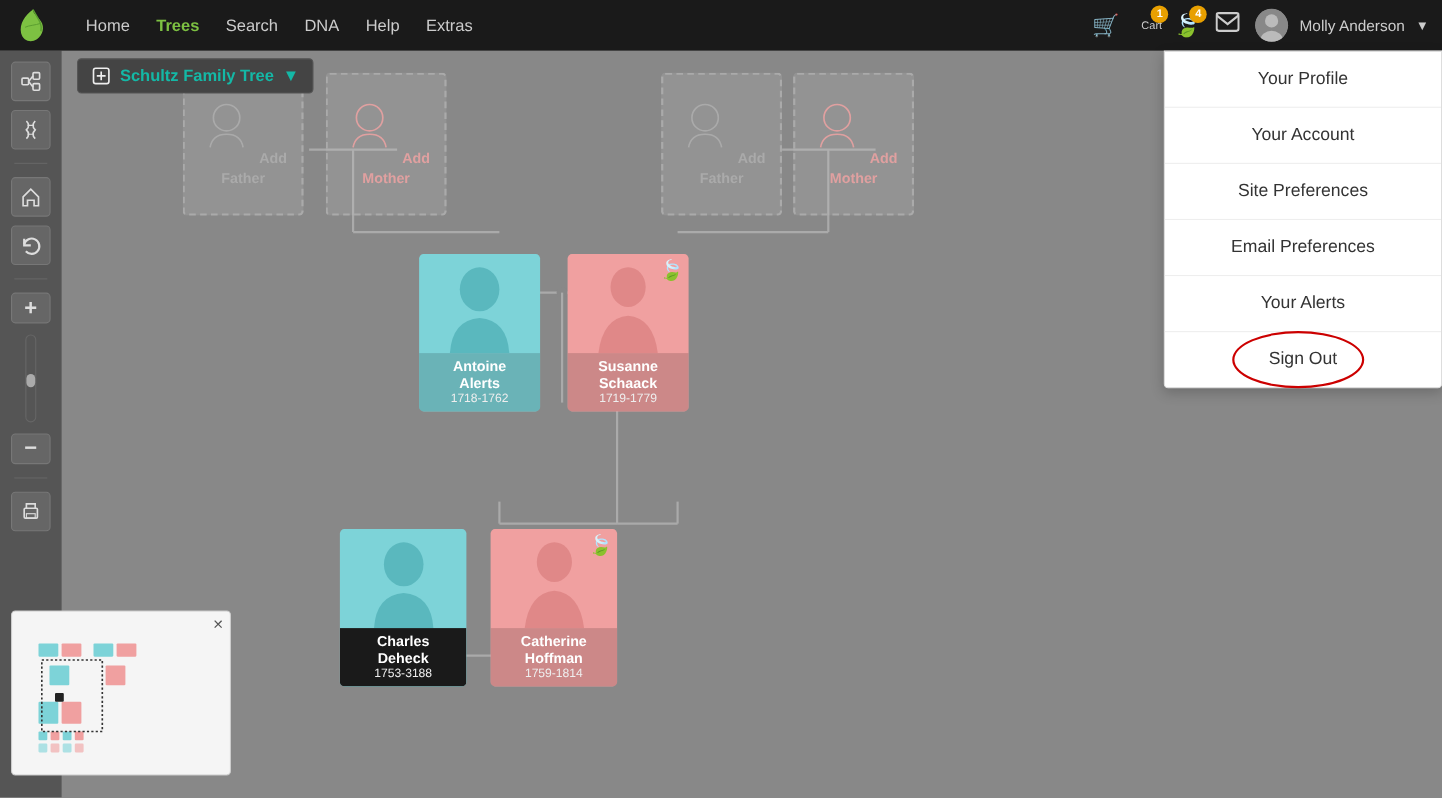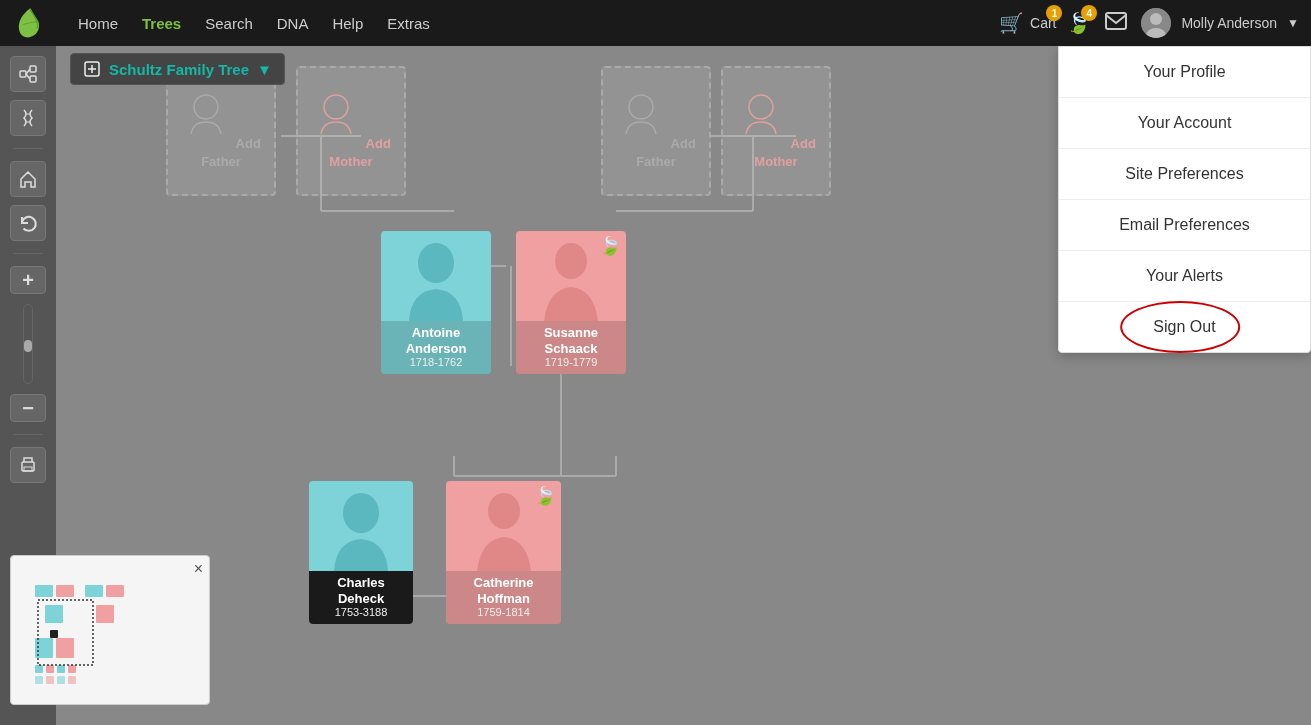--- a/index.html
+++ b/index.html
@@ -350,21 +350,21 @@
     <a class="nav-link">Search</a>
     <a class="nav-link">DNA</a>
     <a class="nav-link">Help</a>
     <a class="nav-link">Extras</a>
   </div>
   <div class="nav-right">
 
     <div class="nav-cart-wrap">
       <span class="nav-badge">1</span>
       <span style="color:#ccc;font-size:20px;">🛒</span>
-      <span style="color:#ccc;font-size:14px;margin-left:6px;">Cart</span>
+      <span style="color:#ccc;font-size:10px;margin-left:20px;">Cart</span>
     </div>
 
     <div class="nav-cart-wrap">
       <span class="nav-badge">4</span>
       <span style="color:#7dc142;font-size:20px;">🍃</span>
     </div>
 
     <button class="nav-icon-btn">
       <svg width="22" height="18" viewBox="0 0 22 18" fill="none" xmlns="http://www.w3.org/2000/svg">
         <rect x="1" y="1" width="20" height="16" rx="2" stroke="#ccc" stroke-width="2"></rect>
@@ -516,21 +516,21 @@
     <div class="person-card-inner">
       <div class="person-card-avatar">
         <svg class="avatar-silhouette-male" viewBox="0 0 70 80">
           <ellipse cx="35" cy="22" rx="18" ry="20" fill="#5ab8be"></ellipse>
           <path d="M8 80 Q10 50 35 48 Q60 50 62 80Z" fill="#5ab8be"></path>
         </svg>
       </div>
       <div class="person-card-info">
         <div class="person-card-name">
           <span>Antoine</span><br>
-          <span>Anderson</span>
+          <span>Alerts</span>
         </div>
         <div class="person-card-dates">1718-1762</div>
       </div>
     </div>
   </div>
 
   <div class="person-card person-card-female" style="left:460px;top:185px;width:110px;">
     <div class="person-card-inner">
       <div class="person-card-avatar">
         <svg class="avatar-silhouette-female" viewBox="0 0 70 80">
@@ -542,21 +542,21 @@
         <div class="person-card-name">
           <span>Susanne</span><br>
           <span>Schaack</span>
         </div>
         <div class="person-card-dates">1719-1779</div>
       </div>
       <span class="leaf-badge">🍃</span>
     </div>
   </div>
 
-  <div class="person-card person-card-male highlighted" style="left:253px;top:435px;width:104px;">
+  <div class="person-card person-card-male highlighted" style="left:253px;top:435px;width:115px;">
     <div class="person-card-inner" style="background:#7dd3d8;">
       <div class="person-card-avatar">
         <svg class="avatar-silhouette-male" viewBox="0 0 70 80">
           <ellipse cx="35" cy="22" rx="18" ry="20" fill="#5ab8be"></ellipse>
           <path d="M8 80 Q10 50 35 48 Q60 50 62 80Z" fill="#5ab8be"></path>
         </svg>
       </div>
       <div class="person-card-info" style="background:#1a1a1a;">
         <div class="person-card-name">
           <span>Charles</span><br>

